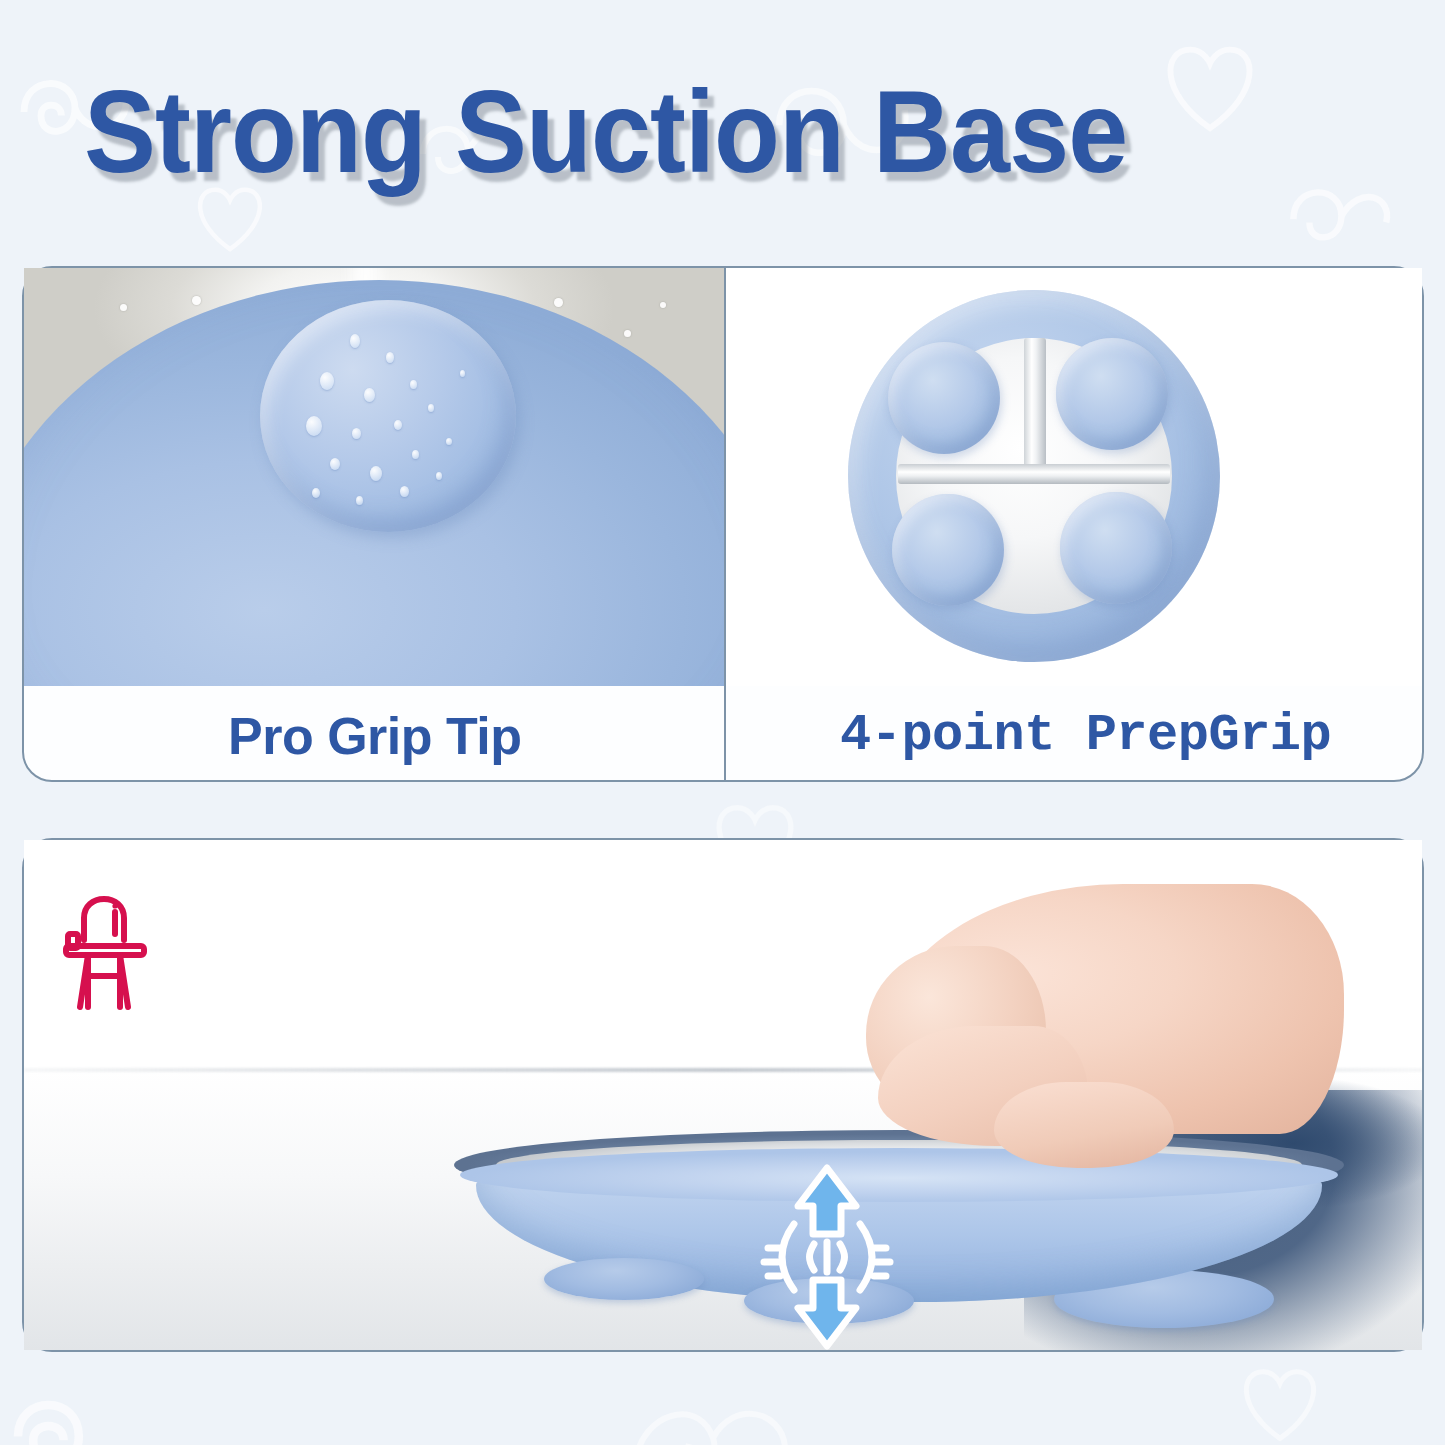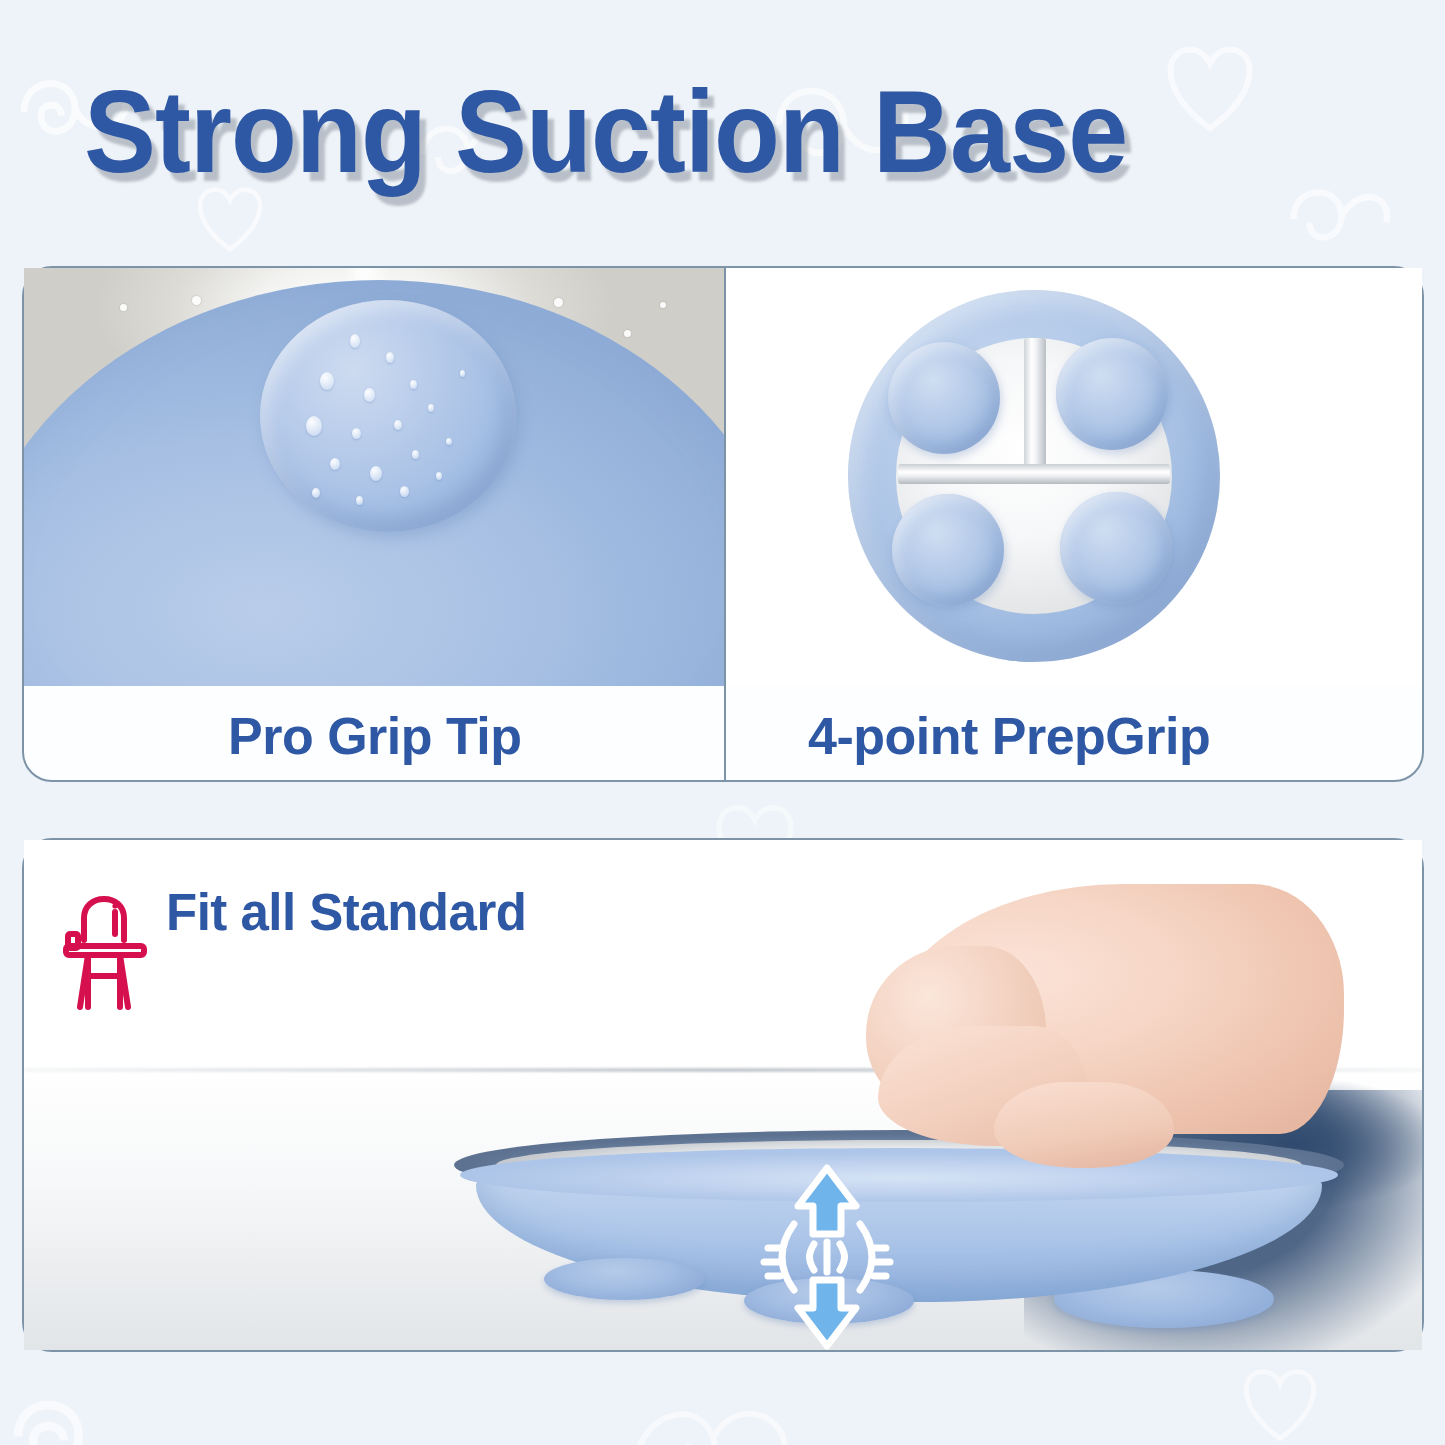--- a/index.html
+++ b/index.html
@@ -50,21 +50,21 @@
   
   .caption{
     position:absolute;
     font-weight:bold;
     color:#2E57A4;
     font-size:52px;
     white-space:nowrap;
     letter-spacing:-.5px;
   }
   #caption-left{left:228px;top:706px;}
-  #caption-right{left:808px;top:706px;}
+  #caption-right{left:840px;top:706px;font-family:Liberation Mono, monospace;}
 
   
   .photo{position:absolute;overflow:hidden;}
   #photo-left{left:24px;top:268px;width:700px;height:418px;background:#ffffff;}
   #photo-right{left:726px;top:268px;width:696px;height:418px;background:#ffffff;}
   #photo-bottom{left:24px;top:840px;width:1398px;height:510px;background:#ffffff;}
 
   
   #pl-steel{
     position:absolute;left:0;top:-30px;width:700px;height:330px;
@@ -435,15 +435,15 @@
         <rect x="8" y="52" width="78" height="9" rx="3"></rect>
         <path d="M30 61 L22 113"></path>
         <path d="M62 61 L70 113"></path>
         <path d="M33 82 L59 82"></path>
         <path d="M30 61 L30 113"></path>
         <path d="M62 61 L62 113"></path>
       </g>
     </svg>
   </div>
   <div id="fit-text">
-    <span>Fit all Standard</span><br>
+    <br>
   </div>
 </div>
 
 </body></html>

